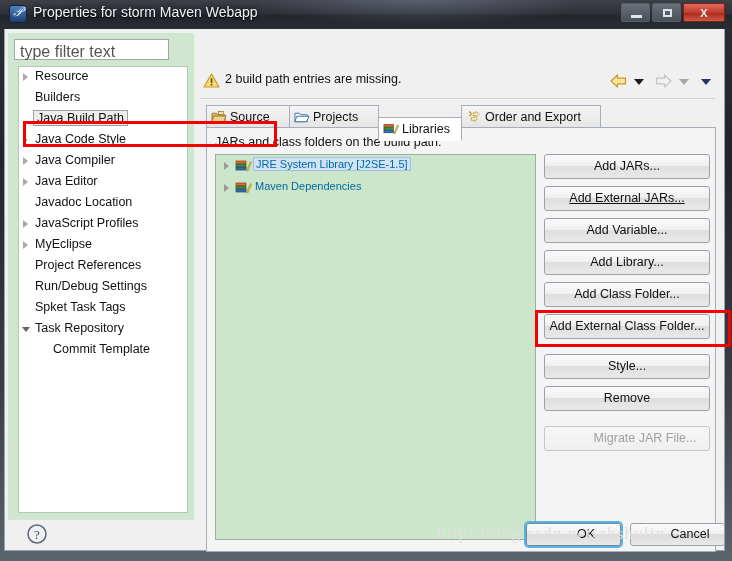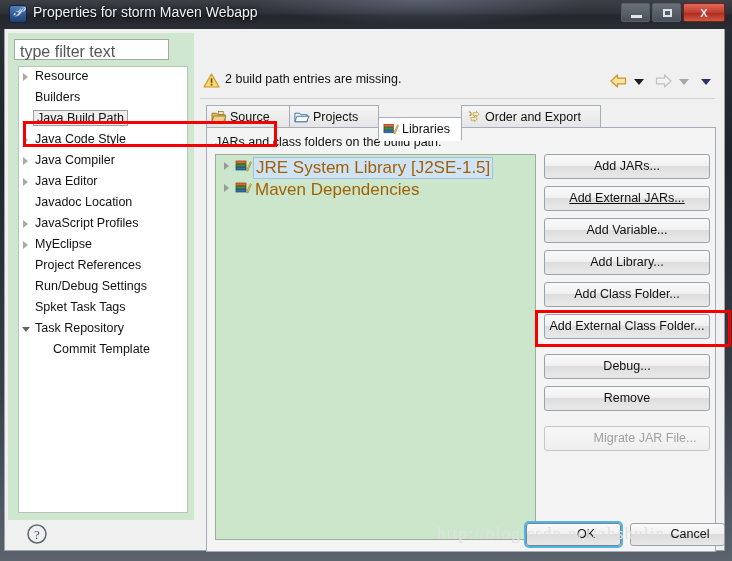--- a/index.html
+++ b/index.html
@@ -227,21 +227,21 @@
   #lib-list {
     position: absolute; left: 8px; top: 26px;
     width: 321px; height: 386px;
     background: #cbe6cb;
     border: 1px solid #9ab09a;
     box-sizing: border-box;
     overflow: hidden;
   }
   .lib-row {
     position: relative; height: 22px;
-    font-size: 17px; color: #a16207;
+    font-size: 11px; color: #0369a1;
     white-space: nowrap;
   }
   .lib-row .tw {
     position: absolute; left: 8px; top: 7px;
     width: 0; height: 0;
     border-left: 5px solid #9a9a9a;
     border-top: 4px solid transparent;
     border-bottom: 4px solid transparent;
   }
   .lib-row .licon { position: absolute; left: 19px; top: 3px; width: 17px; height: 16px; }
@@ -468,21 +468,21 @@
               <div class="ltxt">Maven Dependencies</div>
             </div>
           </div>
         <div id="btn-col">
             <div class="dbtn" style="top: 0px;">Add JARs...</div>
             <div class="dbtn" style="top: 32px; text-decoration: underline;">Add External JARs...</div>
             <div class="dbtn" style="top: 64px;">Add Variable...</div>
             <div class="dbtn" style="top: 96px;">Add Library...</div>
             <div class="dbtn" style="top: 128px;">Add Class Folder...</div>
             <div class="dbtn" style="top: 160px;">Add External Class Folder...</div>
-            <div class="dbtn" style="top: 200px;">Debug...</div>
+            <div class="dbtn" style="top: 200px;">Style...</div>
             <div class="dbtn" style="top: 232px;">Remove</div>
             <div class="dbtn disabled" style="top: 272px; padding-left: 36px;">Migrate JAR File...</div>
           </div>
       </div>
     </div>
 
     <div id="bottom-bar">
       <svg id="help-icon" viewBox="0 0 22 22">
         <circle cx="11" cy="11" r="9" fill="#f0f0f0" stroke="#5a6878" stroke-width="1.5"></circle>
         <text x="11" y="16" text-anchor="middle" font-size="13" fill="#40506a" font-family="Liberation Serif, serif">?</text>

